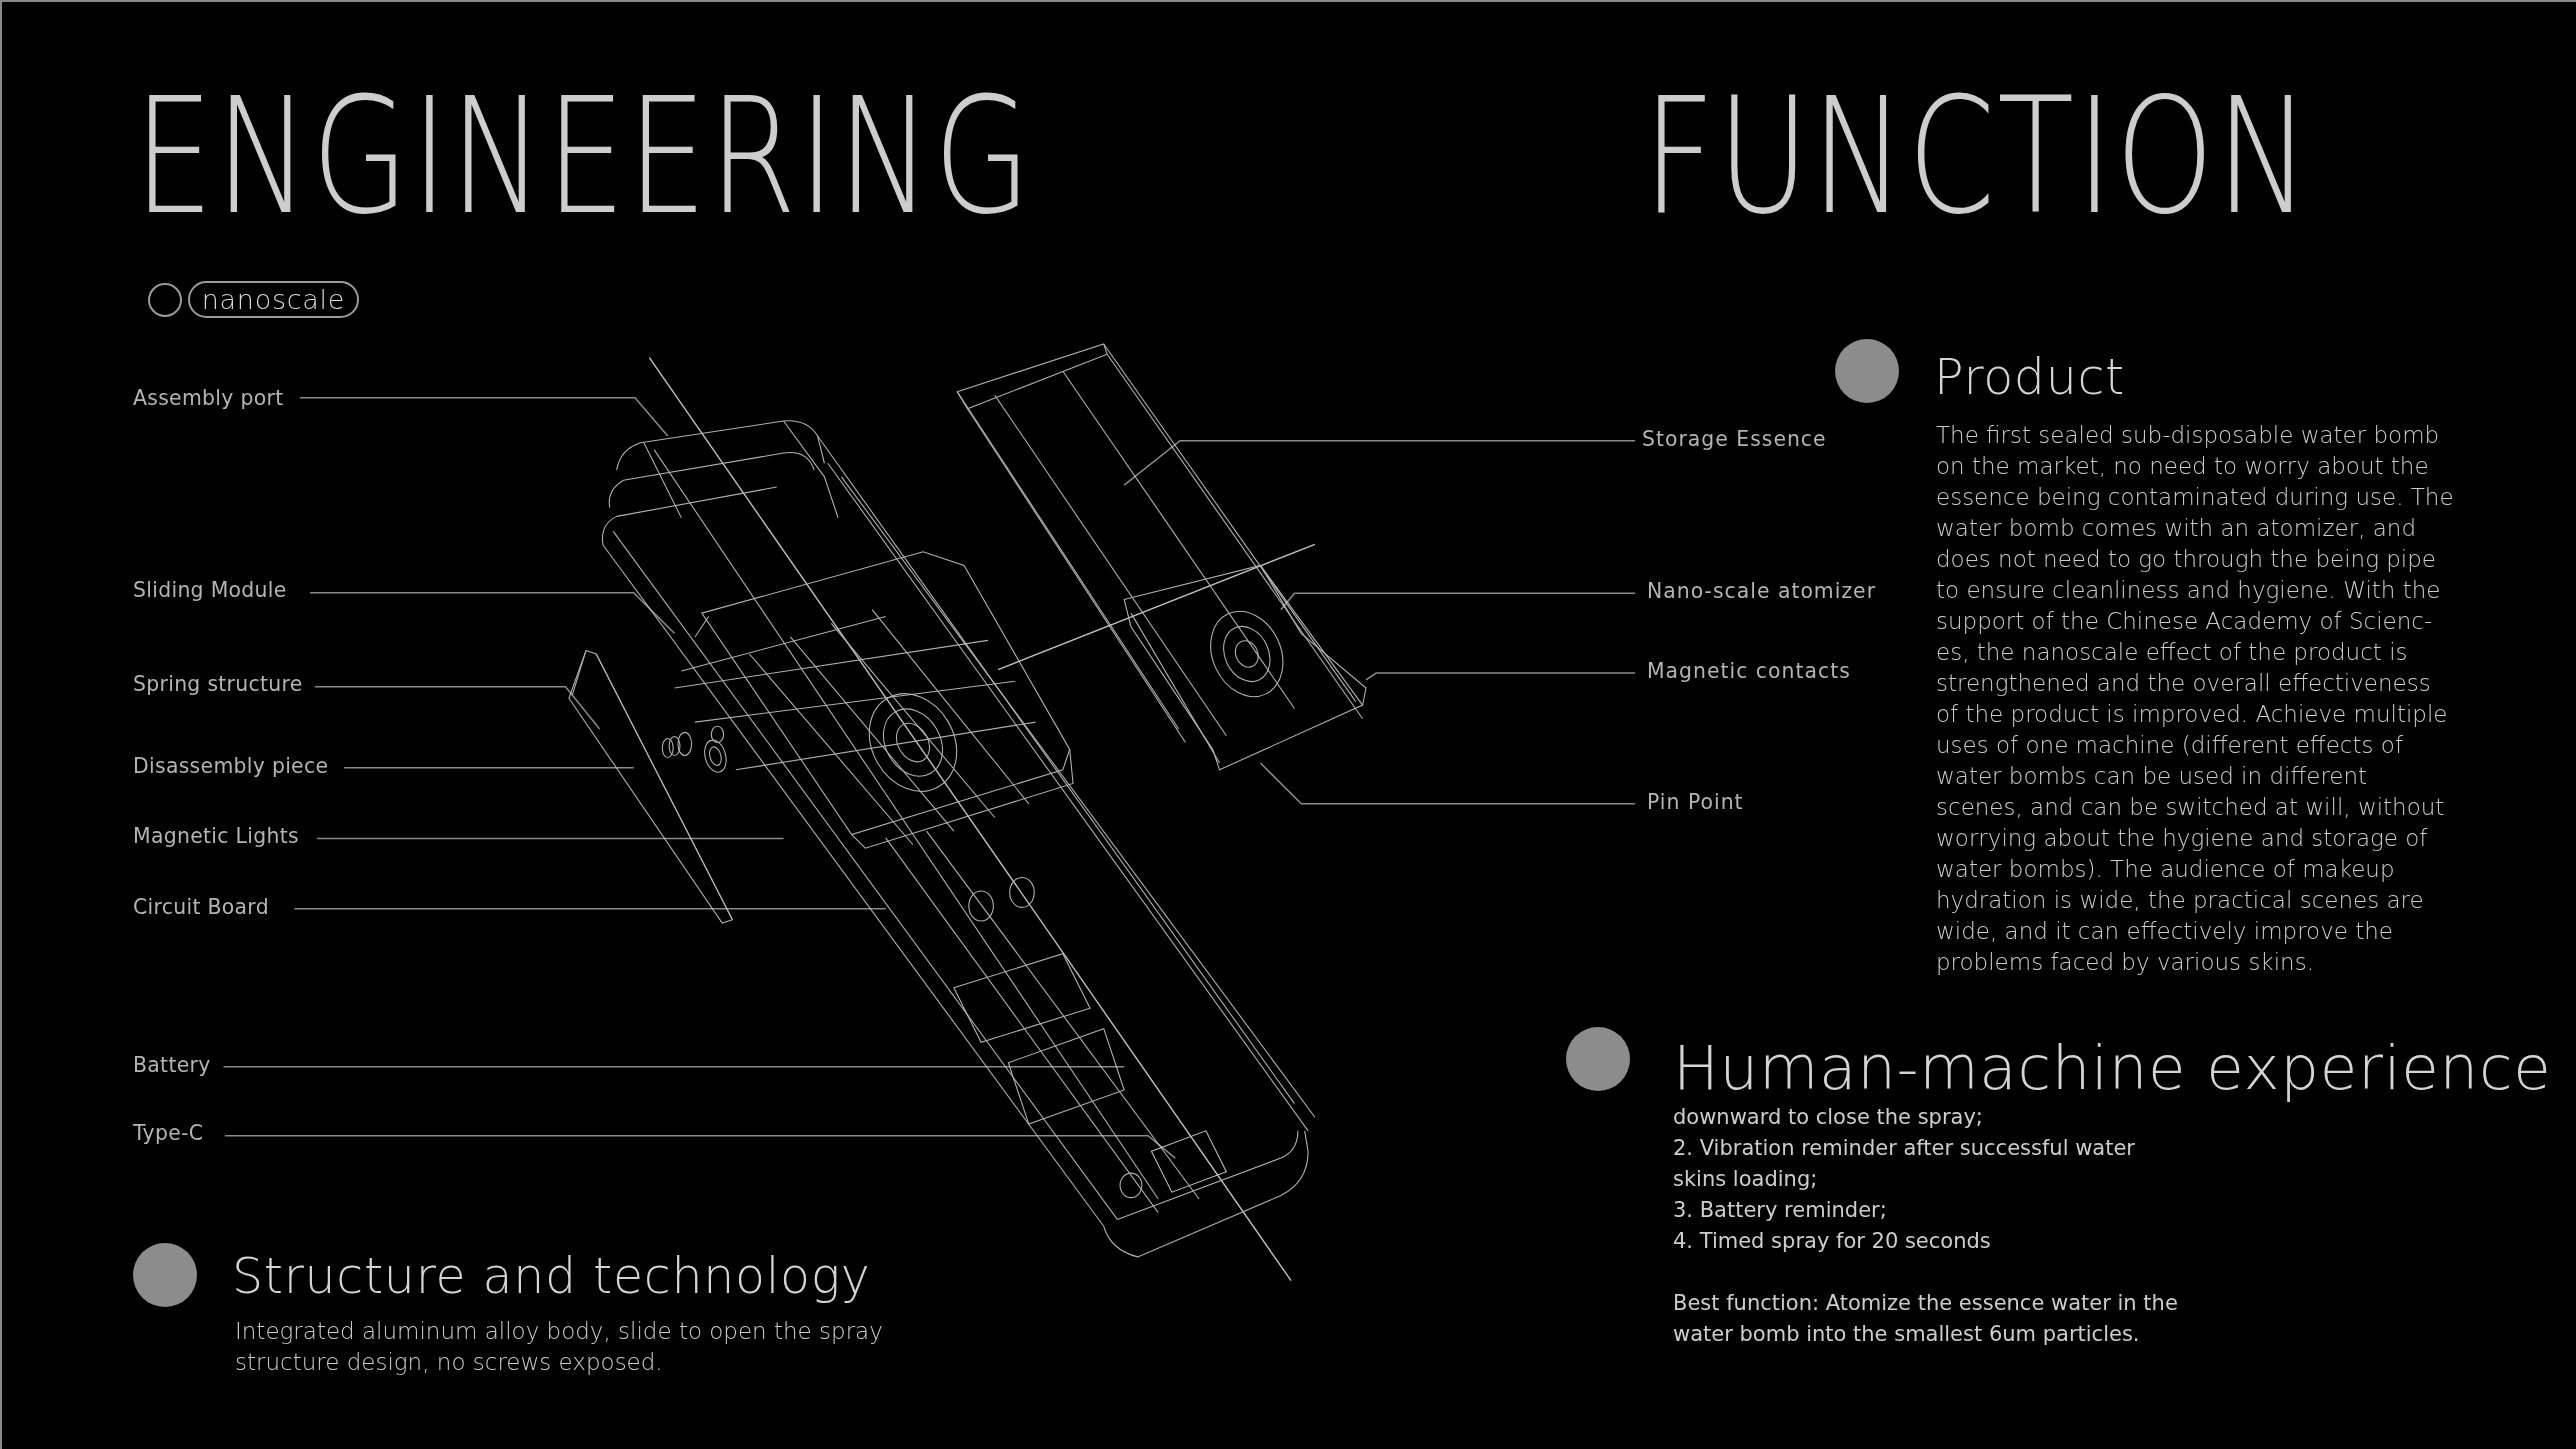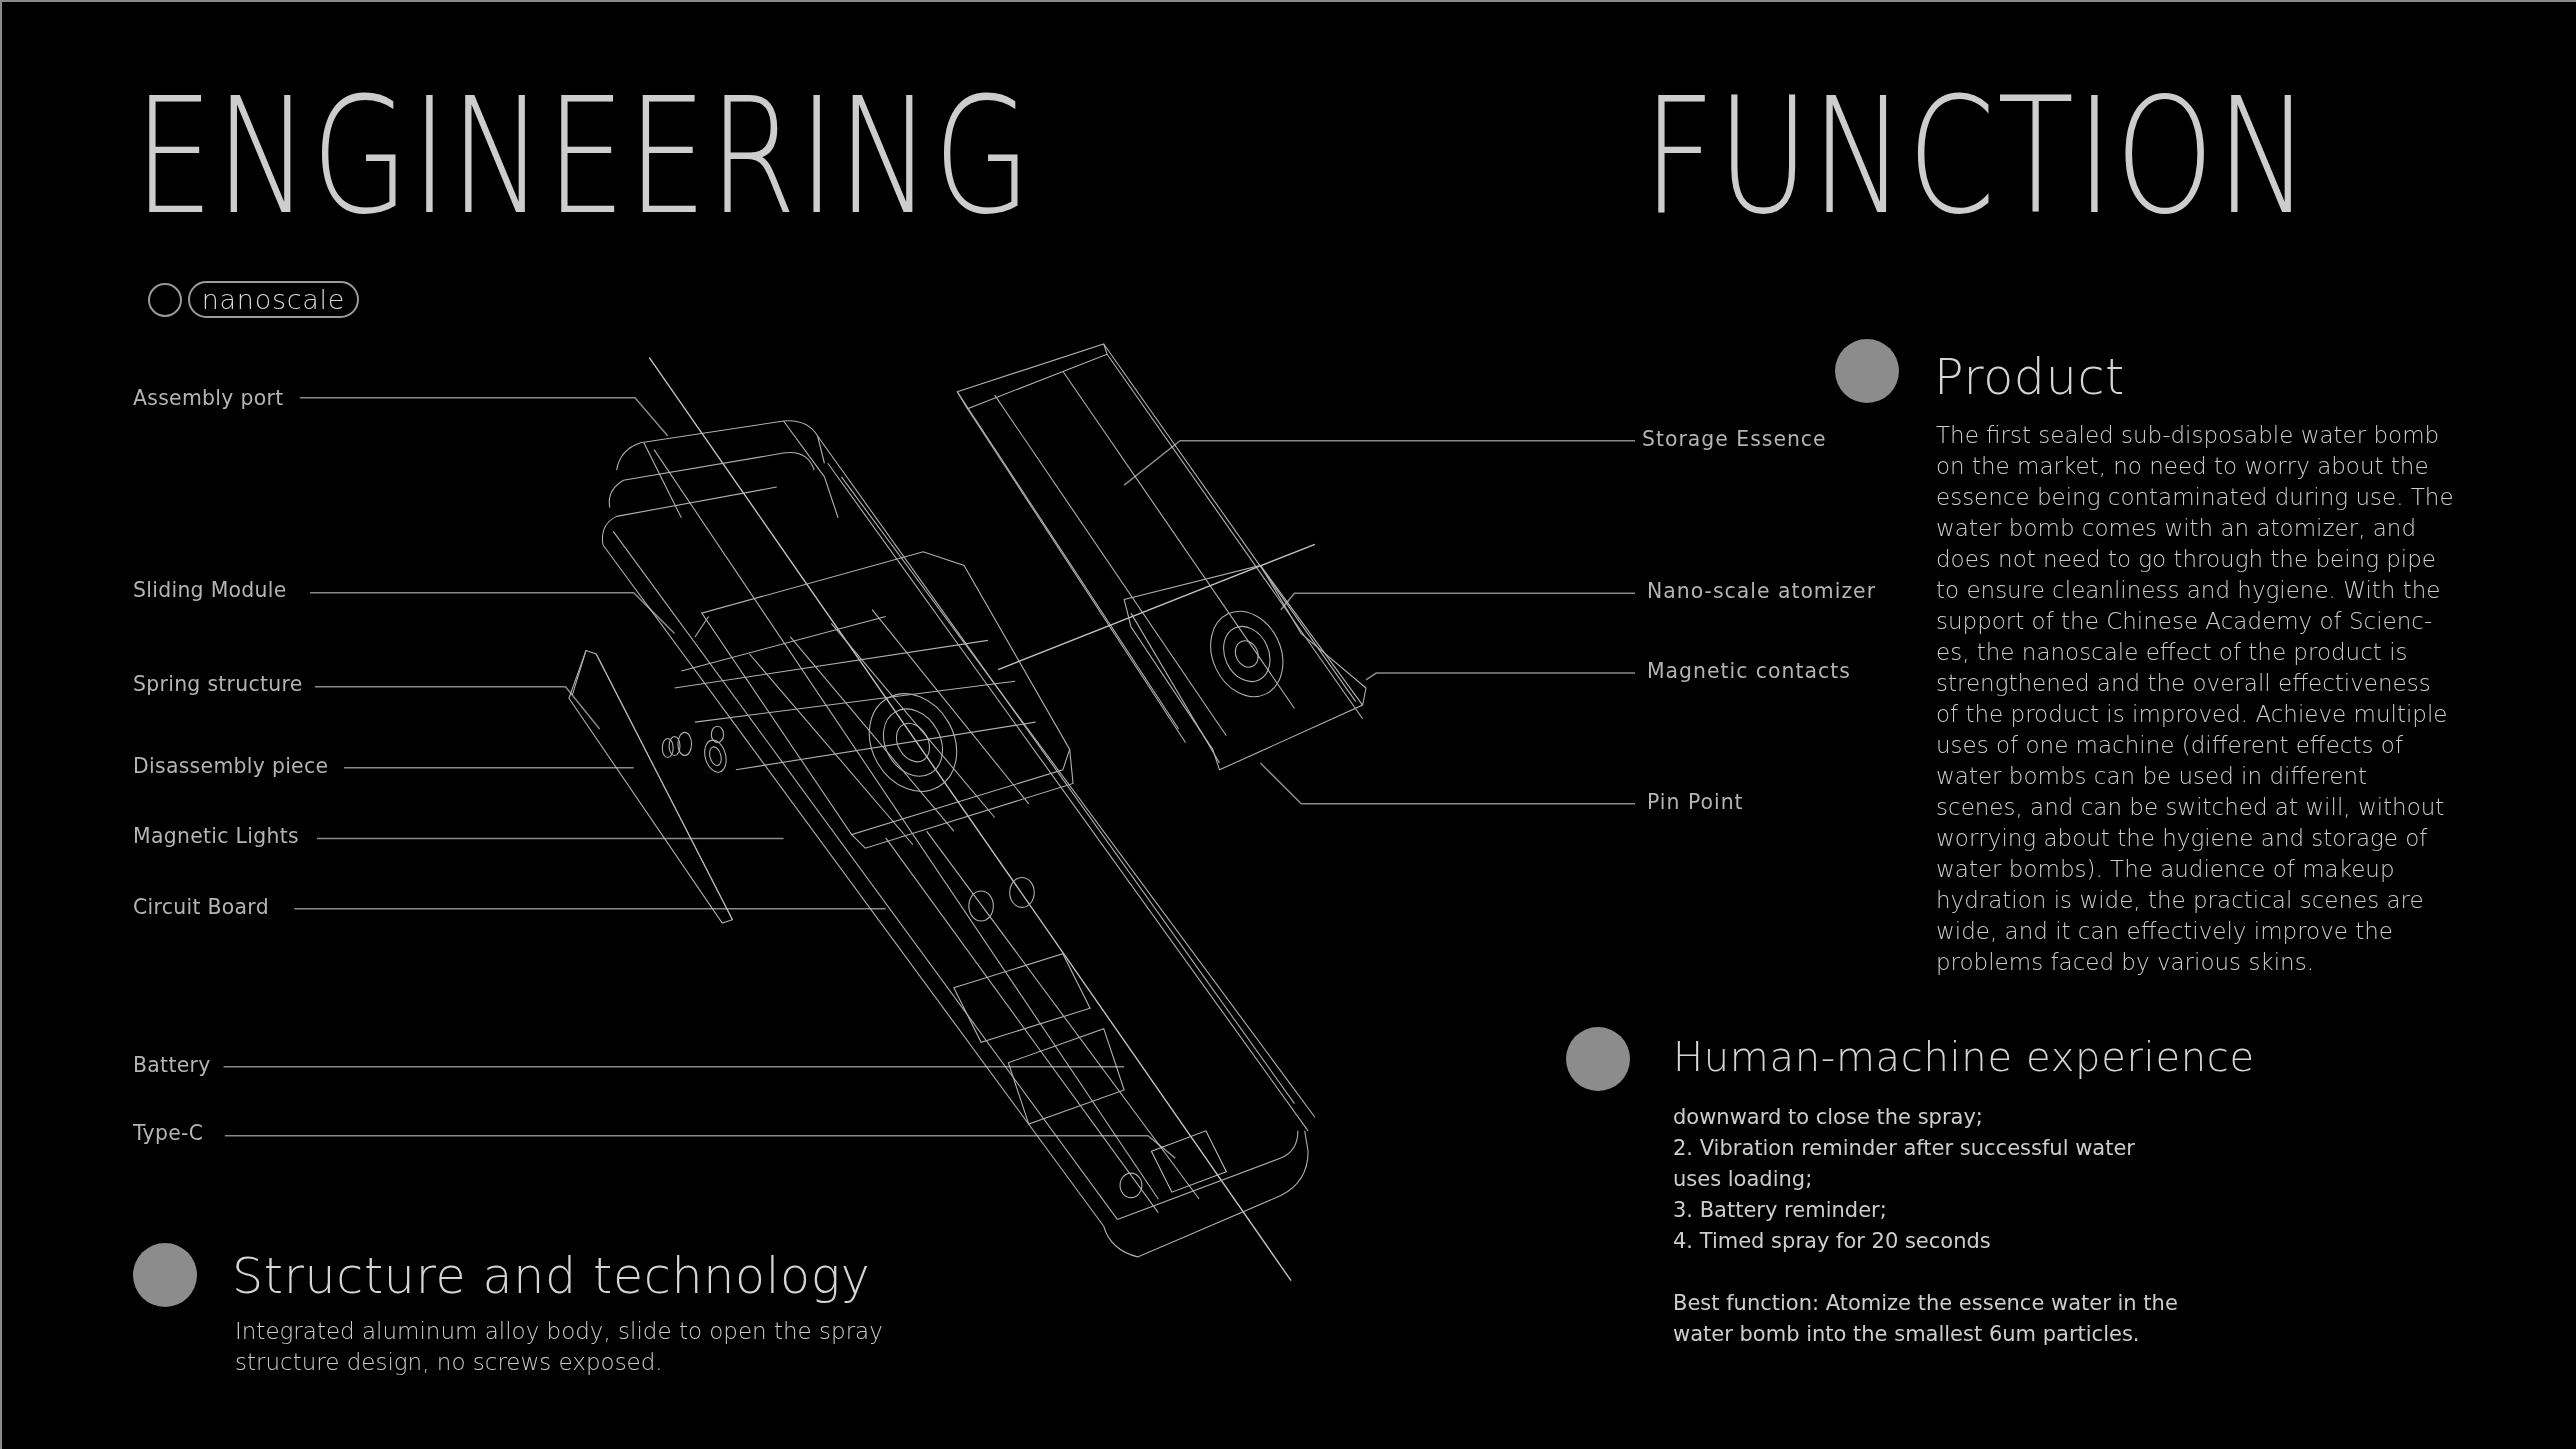--- a/index.html
+++ b/index.html
@@ -192,25 +192,25 @@
   <span class="line">water bombs can be used in different</span>
   <span class="line">scenes, and can be switched at will, without</span>
   <span class="line">worrying about the hygiene and storage of</span>
   <span class="line">water bombs). The audience of makeup</span>
   <span class="line">hydration is wide, the practical scenes are</span>
   <span class="line">wide, and it can effectively improve the</span>
   <span class="line">problems faced by various skins.</span>
 </p>
 
 <div class="bullet" style="left:1566px; top:1027px; width:64px; height:64px;"></div>
-<h2 class="section-title" style="left:1673px; top:1037px; font-size:40px;">Human-machine experience</h2>
+<h2 class="section-title" style="left:1673px; top:1037px; font-size:61px;">Human-machine experience</h2>
 <ul class="list" style="left:1673px; top:1102px;">
   <li>downward to close the spray;</li>
   <li>2. Vibration reminder after successful water</li>
-  <li>uses loading;</li>
+  <li>skins loading;</li>
   <li>3. Battery reminder;</li>
   <li>4. Timed spray for 20 seconds</li>
   <li style="height:31px;"></li>
   <li>Best function: Atomize the essence water in the</li>
   <li>water bomb into the smallest 6um particles.</li>
 </ul>
 
 <div class="bullet" style="left:133px; top:1243px; width:64px; height:64px;"></div>
 <h2 class="section-title" style="left:232px; top:1252px; font-size:49px;">Structure and technology</h2>
 <p class="para" style="left:235px; top:1316px;">

